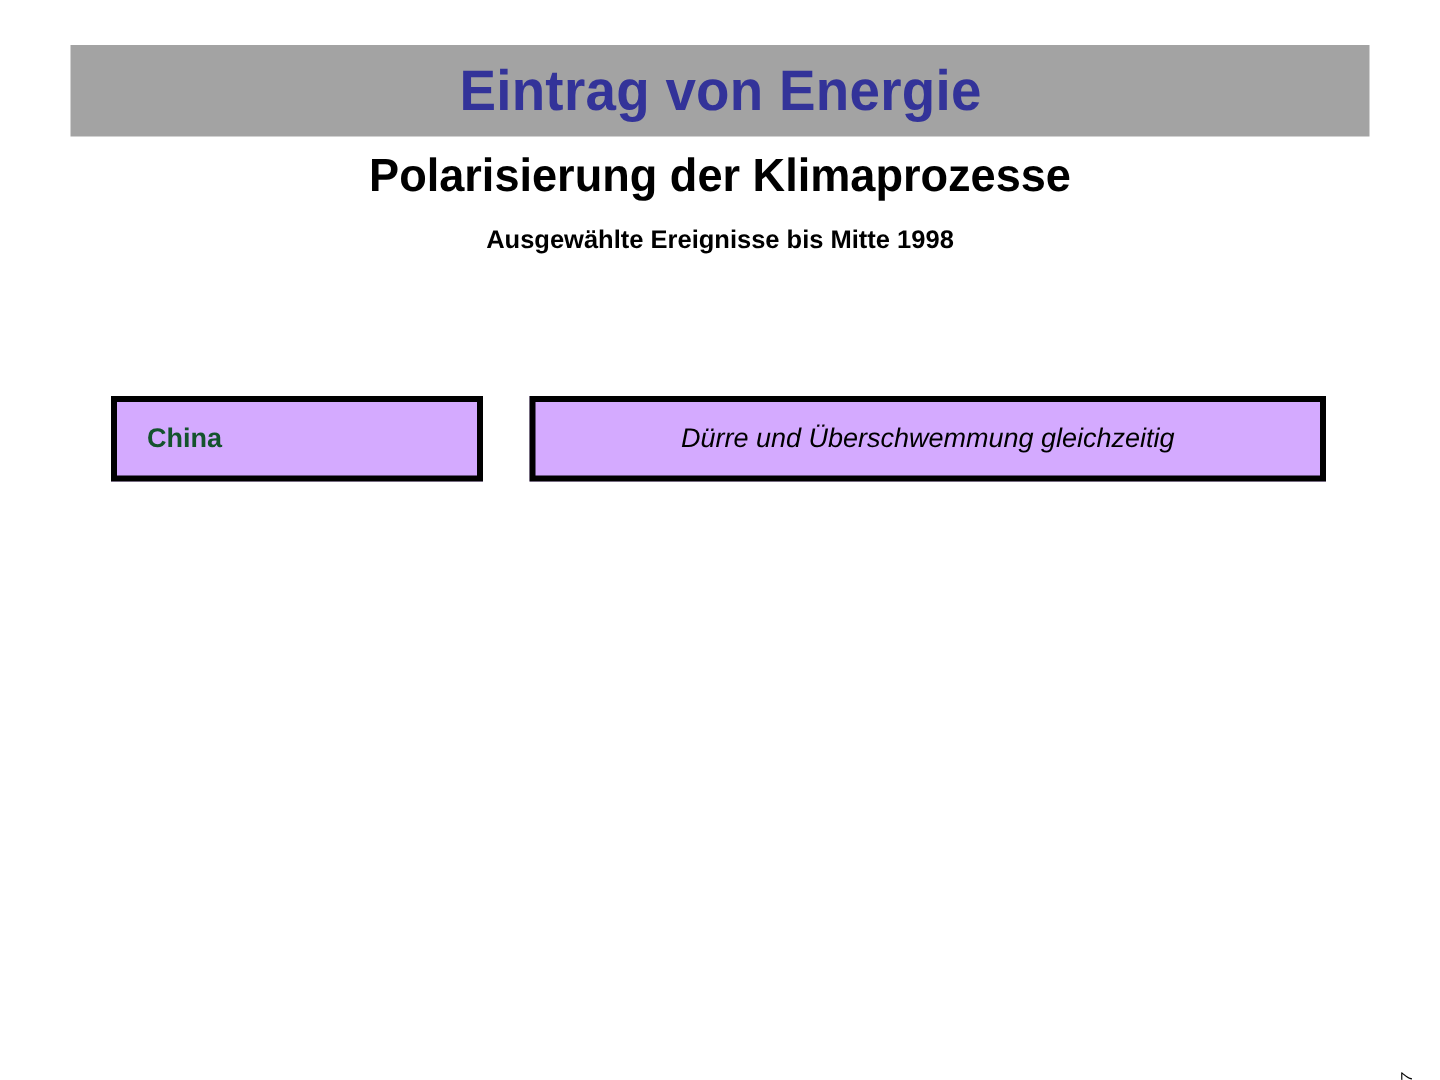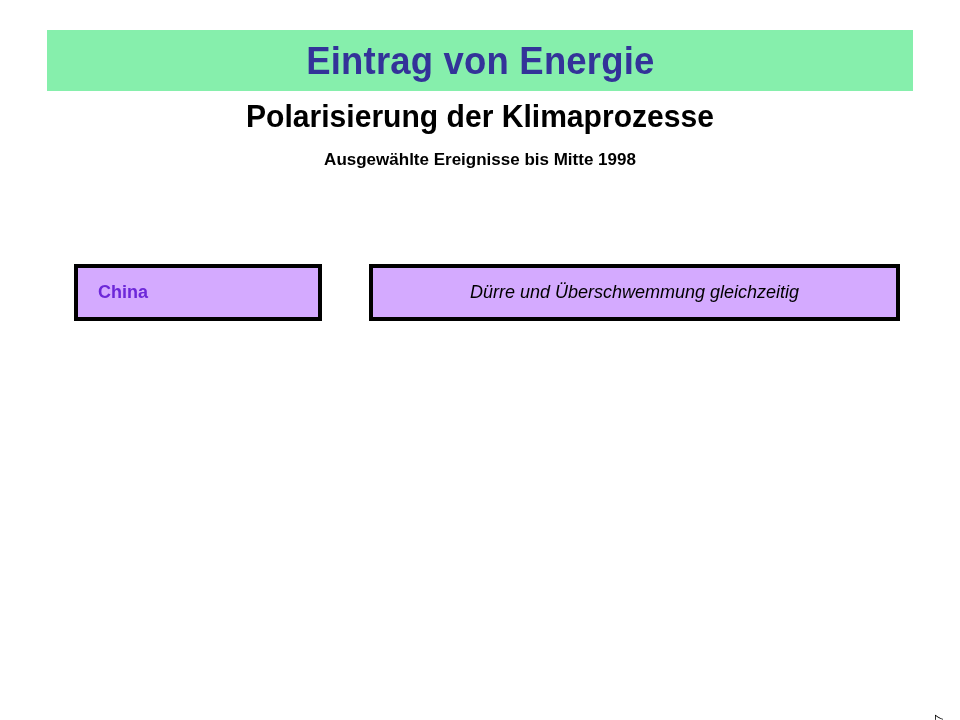--- a/index.html
+++ b/index.html
@@ -25,21 +25,21 @@
     background: #ffffff;
   }
 
   
   #title-banner {
     position: absolute;
     left: 47px;
     top: 30px;
     width: 866px;
     height: 61px;
-    background: #86efac;
+    background: #a3a3a3;
     display: flex;
     align-items: center;
     justify-content: center;
   }
   #title-text {
     font-size: 38px;
     font-weight: bold;
     color: #333399;
     letter-spacing: 0.2px;
     line-height: 1;
@@ -91,28 +91,27 @@
   }
   #box-region {
     left: 74px;
     width: 248px;
     justify-content: flex-start;
   }
   #box-region .box-label {
     padding-left: 20px;
     font-size: 18px;
     font-weight: bold;
-    color: #6d28d9;
+    color: #14532d;
     white-space: nowrap;
   }
   #box-event {
     left: 353px;
     width: 531px;
     justify-content: center;
-    margin-left: 16px;
   }
   #box-event .box-label {
     font-size: 18px;
     font-style: italic;
     font-weight: normal;
     color: #000000;
     white-space: nowrap;
   }
 
   

